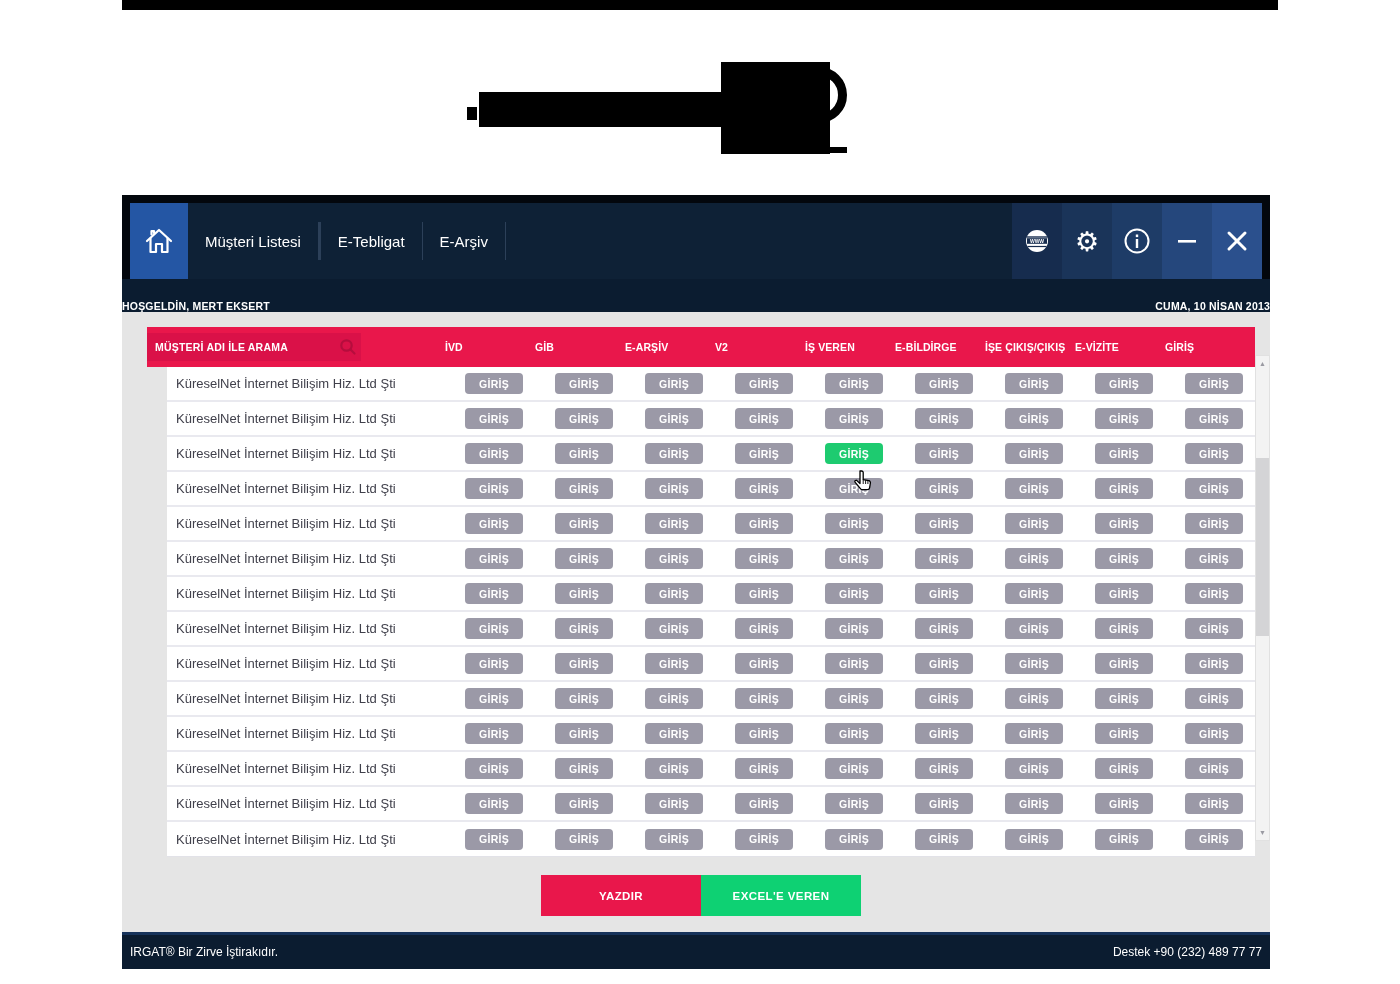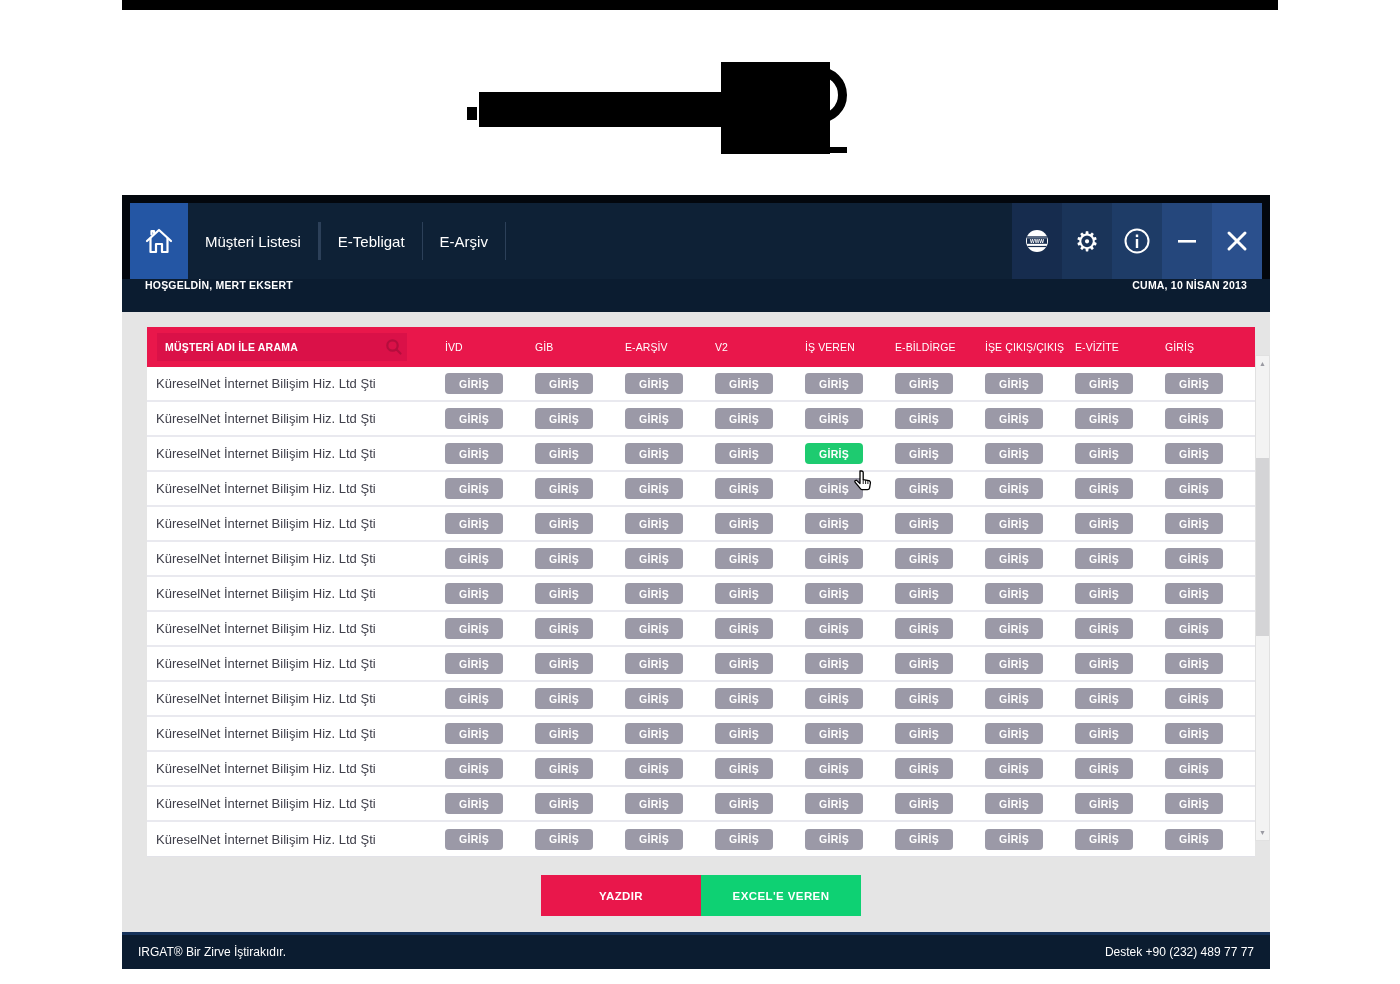--- a/index.html
+++ b/index.html
@@ -24,52 +24,52 @@
   .nav-item { display:flex; align-items:center; padding:0 17px; color:#fff; font-size:15px; cursor:pointer; white-space:nowrap; }
   .nav-sep { width:1px; background:#2c4059; margin:19px 0; }
   .nav-spacer { flex:1; }
   .win-icons { display:flex; align-items:stretch; }
   .win-icon { width:50px; display:flex; align-items:center; justify-content:center; cursor:pointer; color:#fff; }
   .wi-0 { background:#162c4e; } .wi-1 { background:#1a3459; } .wi-2 { background:#1e3c67; }
   .wi-3 { background:#25477c; } .wi-4 { background:#2b508d; }
   .gear-glyph { font-family:"DejaVu Sans",sans-serif; font-size:27px; line-height:1; color:#fff; }
 
   
-  .welcome { flex:0 0 33px; background:#0b1c30; display:flex; align-items:flex-start; justify-content:space-between; padding:0 23px; color:#fff; font-size:10.5px; font-weight:bold; letter-spacing:.2px; }
+  .welcome { flex:0 0 33px; background:#0b1c30; display:flex; align-items:flex-end; justify-content:space-between; padding:0 0; color:#fff; font-size:10.5px; font-weight:bold; letter-spacing:.2px; }
 
   
   .content { flex:1; padding:15px 15px 0 25px; position:relative; }
   .thead { height:40px; background:#e9174b; display:grid; grid-template-columns:298px repeat(9,90px); align-items:center; }
-  .search-wrap { position:relative; margin-left:10px; width:250px; height:28px; background:#da1148; display:flex; align-items:center; }
+  .search-wrap { position:relative; width:214px; height:28px; background:#da1148; display:flex; align-items:center; }
   .search-input { flex:1; height:100%; background:transparent; border:none; outline:none; color:#fff; font-size:10.5px; font-weight:bold; font-family:"Liberation Sans",sans-serif; padding:0 8px; letter-spacing:.2px; }
   .search-input::placeholder { color:#fff; opacity:1; }
   .search-icon { width:26px; display:flex; align-items:center; justify-content:center; cursor:pointer; }
-  .colh { color:#fff; font-size:10.5px; font-weight:normal; white-space:nowrap; letter-spacing:.1px; }
-
-  .tbody { background:#fff; position:relative; }
+  .colh { color:#fff; font-size:10.5px; font-weight:bold; white-space:nowrap; letter-spacing:.1px; }
+
+  .tbody { background:#fff; position:relative;margin-left:20px; }
   .trow { display:grid; grid-template-columns:298px repeat(9,90px); height:35px; align-items:center; border-bottom:2px solid #e9e9ef; background:#fff; }
   .trow:last-child { border-bottom:1px solid #e2e2e8; }
   .tname { padding-left:9px; font-size:13px; color:#40404b; white-space:nowrap; overflow:hidden; }
   .giris { width:58px; height:21px; background:#9b99a7; color:#fff; border:none; border-radius:4px; font-size:10.5px; font-weight:bold; font-family:"Liberation Sans",sans-serif; cursor:pointer; letter-spacing:.3px; }
   .giris.active { background:#1ecb70; }
 
   
   .sbar { position:absolute; top:43px; right:0px; width:15px; height:486px; background:#f3f3f3; border:1px solid #e1e1e1; display:flex; flex-direction:column; }
   .sbtn { height:15px; display:flex; align-items:center; justify-content:center; font-size:7px; color:#9a9aa2; cursor:pointer; flex:0 0 15px; }
   .strack { flex:1; position:relative; }
   .sthumb { position:absolute; left:0; right:0; top:87px; height:178px; background:#d4d4d6; cursor:pointer; }
 
   
   .actions { display:flex; justify-content:center; margin-top:18px; }
   .act-btn { width:160px; height:41px; border:none; color:#fff; font-size:11.5px; font-weight:bold; font-family:"Liberation Sans",sans-serif; cursor:pointer; letter-spacing:.4px; }
   .act-print { background:#e9174b; }
   .act-excel { background:#0ed173; }
 
   
-  .footer { flex:0 0 37px; background:#0b1c30; border-top:3px solid #16325a; display:flex; align-items:center; justify-content:space-between; padding:0 16px; color:#fff; font-size:12px; }
+  .footer { flex:0 0 37px; background:#0b1c30; border-top:3px solid #16325a; display:flex; align-items:center; justify-content:space-between; padding:0 8px; color:#fff; font-size:12px; }
 
   
   .cursor { position:absolute; left:851px; top:469px; width:24px; height:26px; pointer-events:none; z-index:50; }
 </style>
 </head>
 <body>
 
 <div class="topbar"></div>
 <div>
   <div class="logo-dot"></div>

